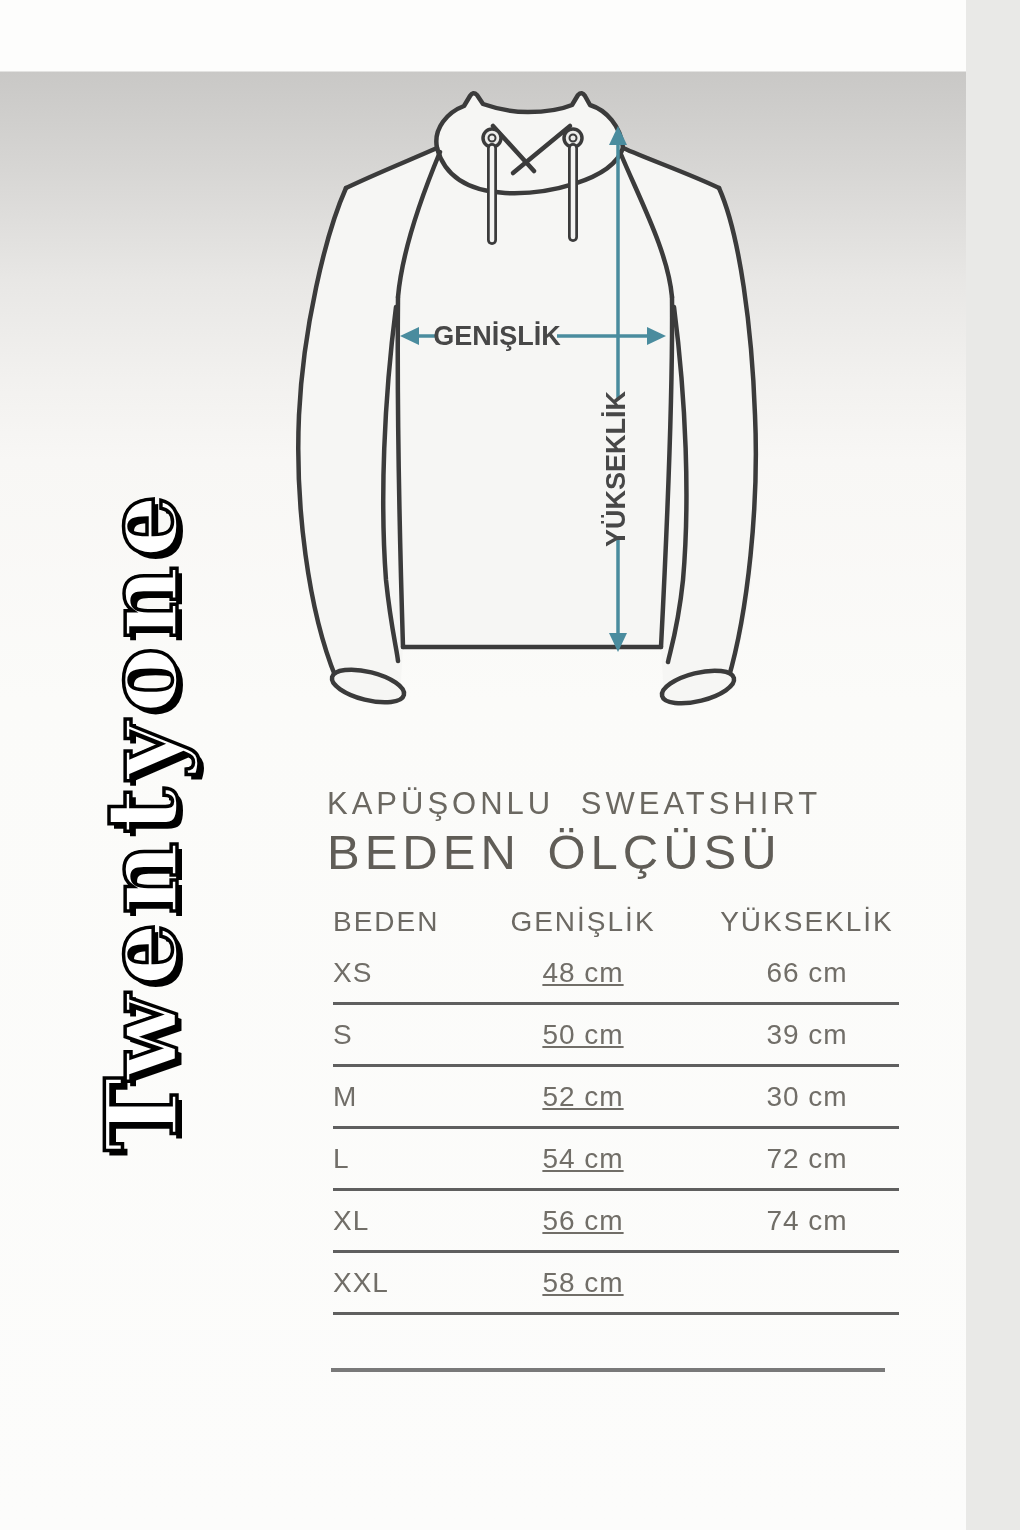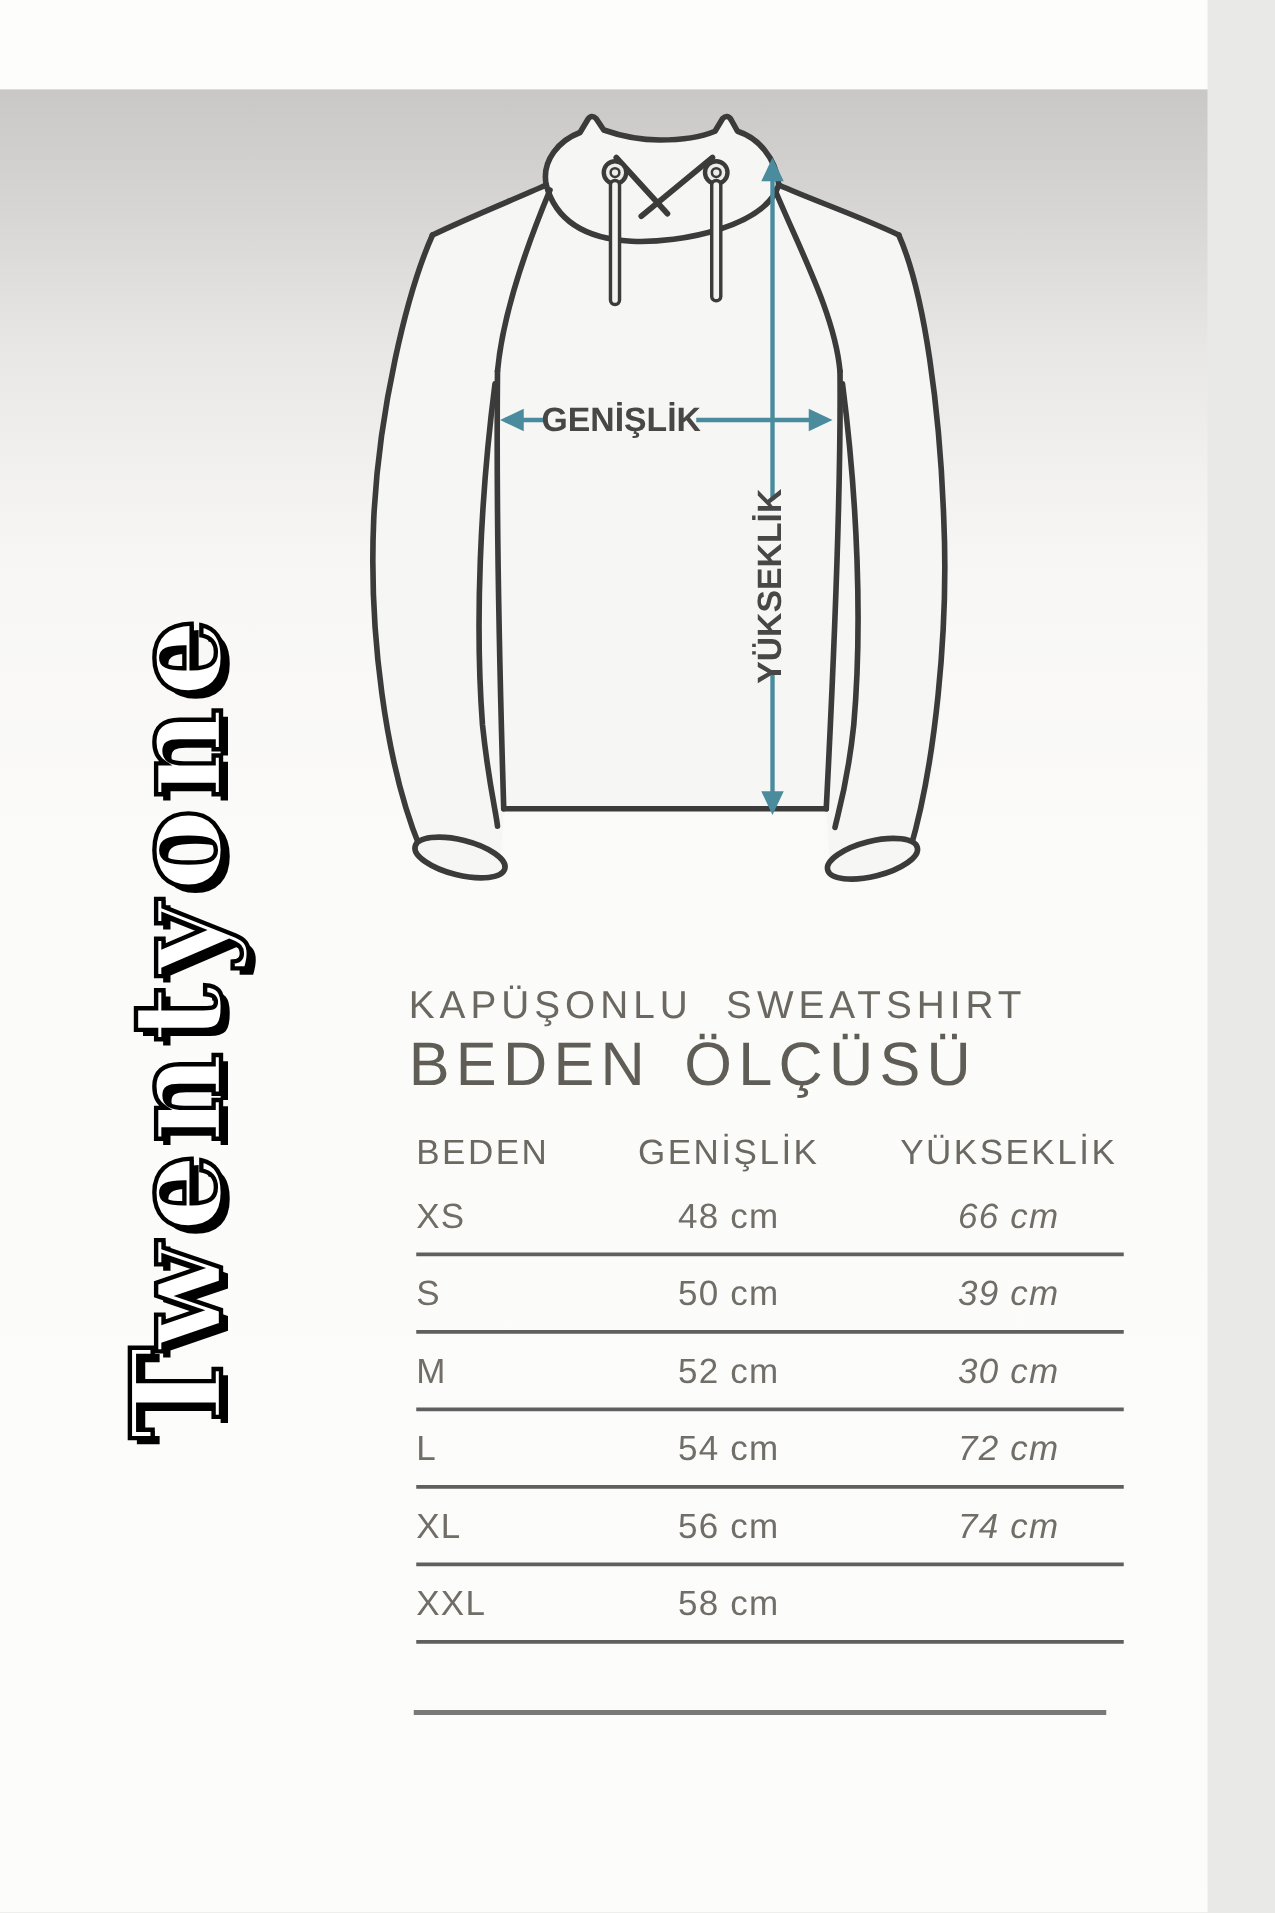--- a/index.html
+++ b/index.html
@@ -51,22 +51,22 @@
     font-size:28px;color:#6c6963;letter-spacing:2px;white-space:nowrap;
   }
   .thead .c2{text-align:center;}
   .thead .c3{text-align:center;padding-left:14px;}
   .trow{
     display:grid;grid-template-columns:132px 236px 198px;
     height:62px;align-items:center;box-sizing:border-box;
     border-bottom:3px solid #5f5f5f;
     font-size:28px;color:#716e68;letter-spacing:1px;white-space:nowrap;
   }
-  .trow .c2{text-align:center;}
-  .trow .c3{text-align:center;padding-left:14px;font-style:italic;}
+  .trow .c2{text-align:center;text-decoration:underline;}
+  .trow .c3{text-align:center;padding-left:14px;}
 
   .bottom-rule{left:331px;top:1368px;width:554px;height:4px;background:#797979;}
 </style>
 </head>
 <body>
 
 <div class="stage">
 
   <svg class="abs" width="1020" height="1530" viewBox="0 0 1020 1530" style="left:0;top:0" xmlns="http://www.w3.org/2000/svg">
 

